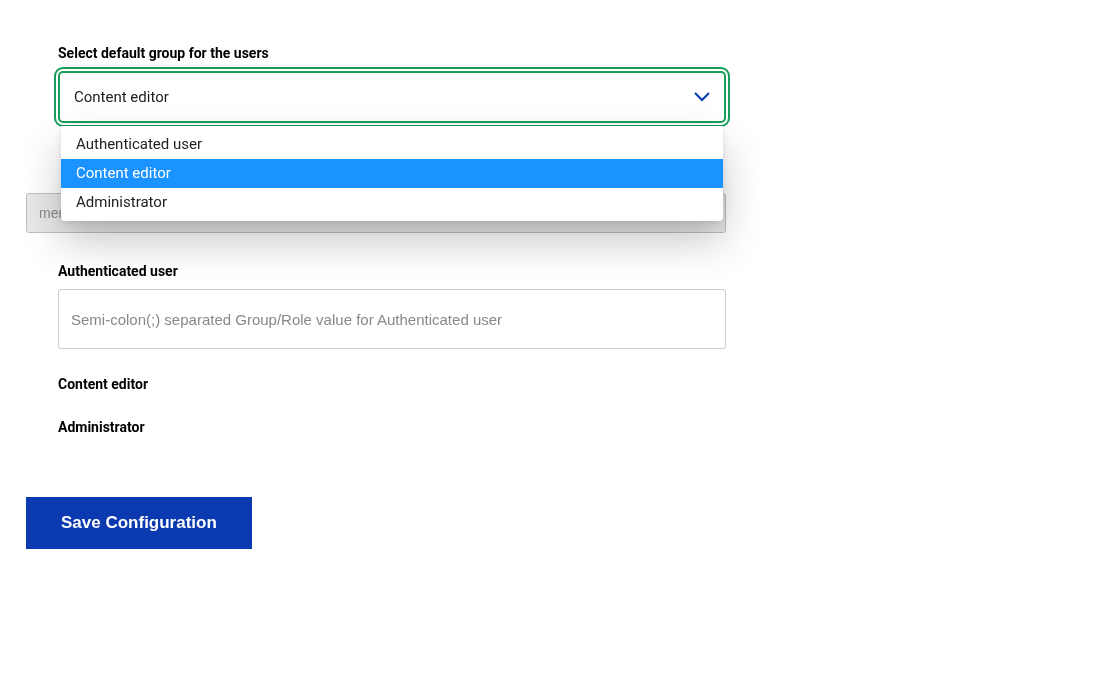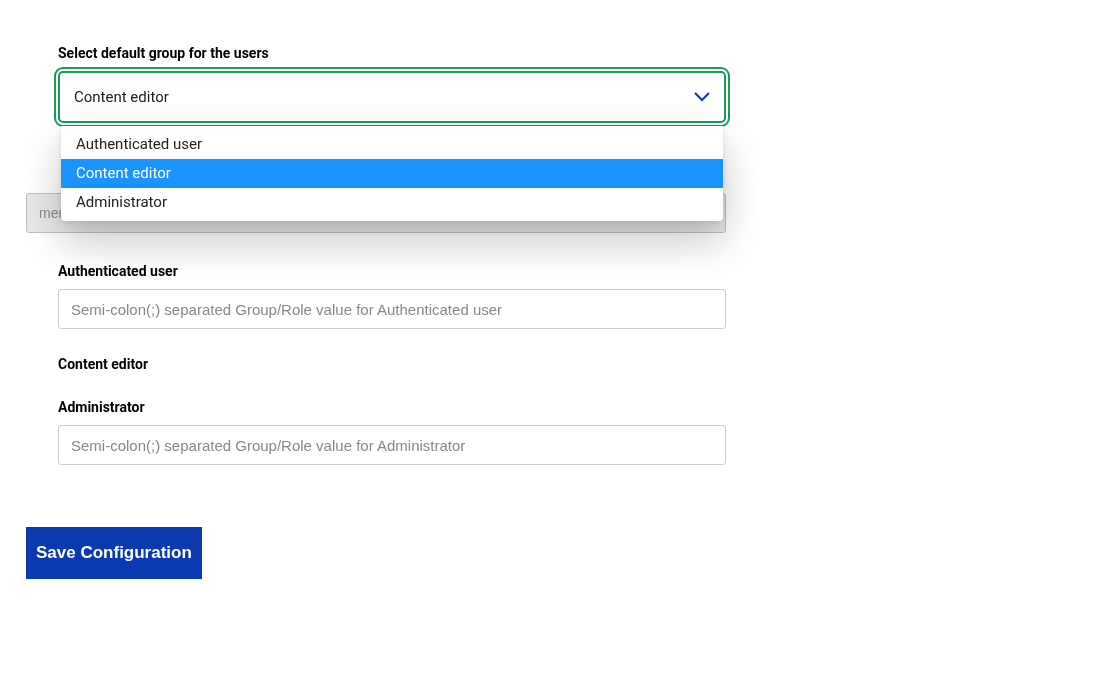--- a/index.html
+++ b/index.html
@@ -25,21 +25,21 @@
     }
     .form-label {
       font-weight: 700;
       font-size: 14px;
       color: #000;
       display: block;
       margin-bottom: 10px;
     }
     .text-input {
       width: 100%;
-      height: 40px;
+      height: 60px;
       border: 1px solid #ccc;
       border-radius: 3px;
       padding: 0 12px;
       font-size: 15px;
       color: #555;
       background: #fff;
     }
     .text-input::placeholder {
       color: #888;
     }
@@ -104,21 +104,21 @@
     .hidden-field .text-input {
       background: #e8e8e8;
       color: #8a8a8a;
       border: 1px solid #bfbfbf;
       font-size: 14px;
     }
     .btn-primary {
       background: #0a39b0;
       color: #fff;
       border: none;
-      padding: 16px 10px;
+      padding: 16px 35px;
       font-size: 17px;
       font-weight: 600;
       cursor: pointer;
       margin-top: 35px;
     }
   </style>
 </head>
 <body>
 
 <div class="form-container">
@@ -148,20 +148,19 @@
     <label class="form-label">Authenticated user</label>
     <input type="text" class="text-input" placeholder="Semi-colon(;) separated Group/Role value for Authenticated user" style="">
   </div>
 
   <div class="form-group">
     <label class="form-label">Content editor</label>
   </div>
 
   <div class="form-group">
     <label class="form-label">Administrator</label>
-    <input type="text" class="text-input" placeholder="Semi-colon(;) separated Group/Role value for Administrator" style="">
   </div>
 
   <button class="btn-primary">Save Configuration</button>
 
   
 
 </div>
 
 </body></html>

